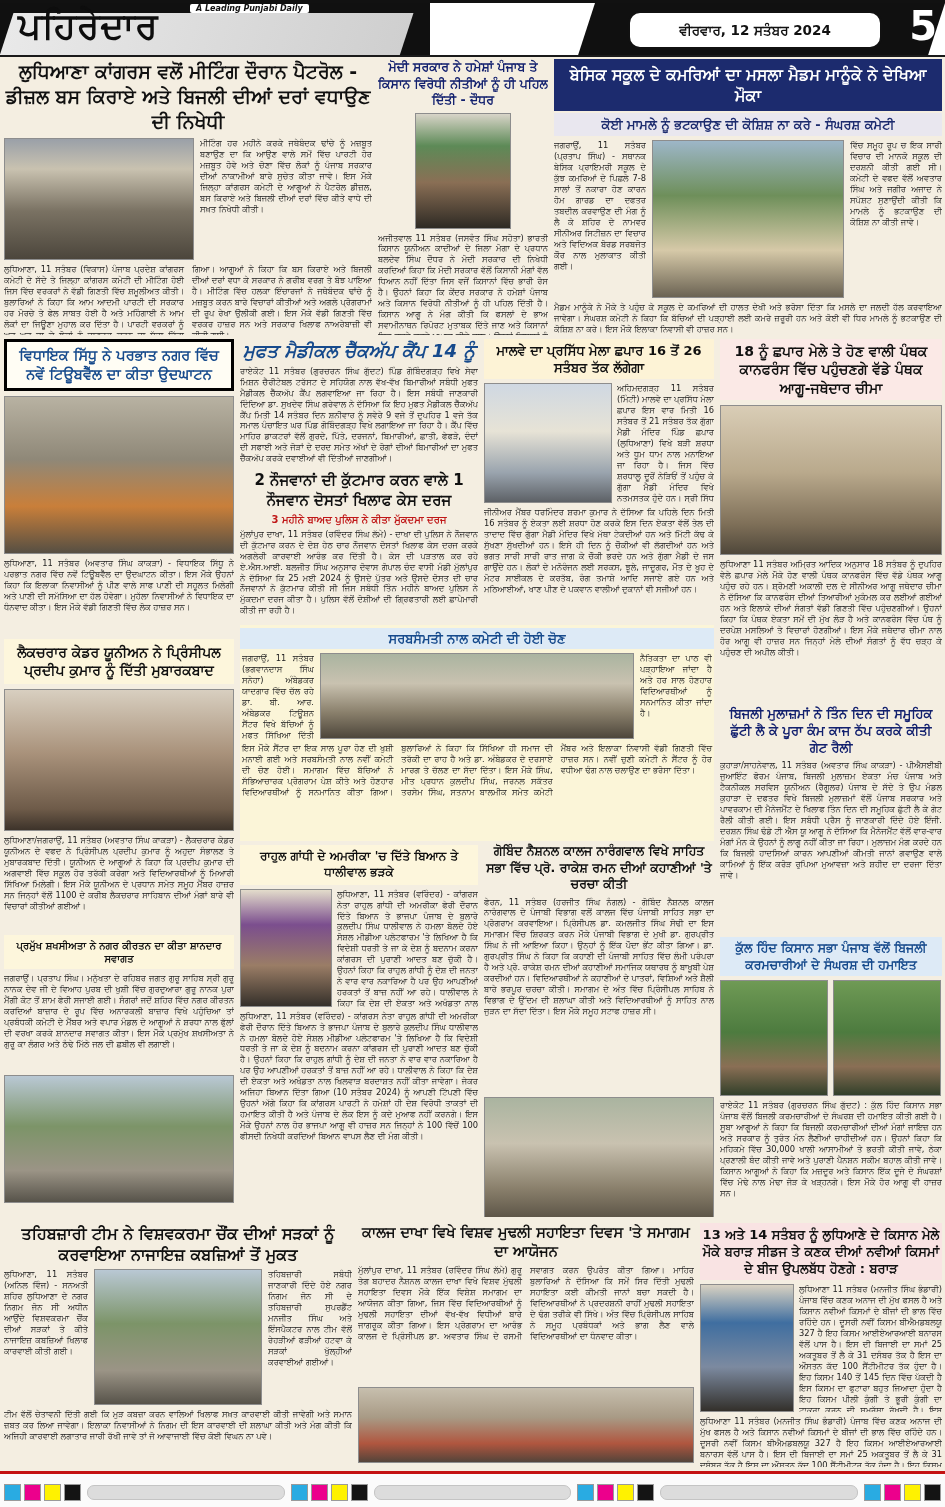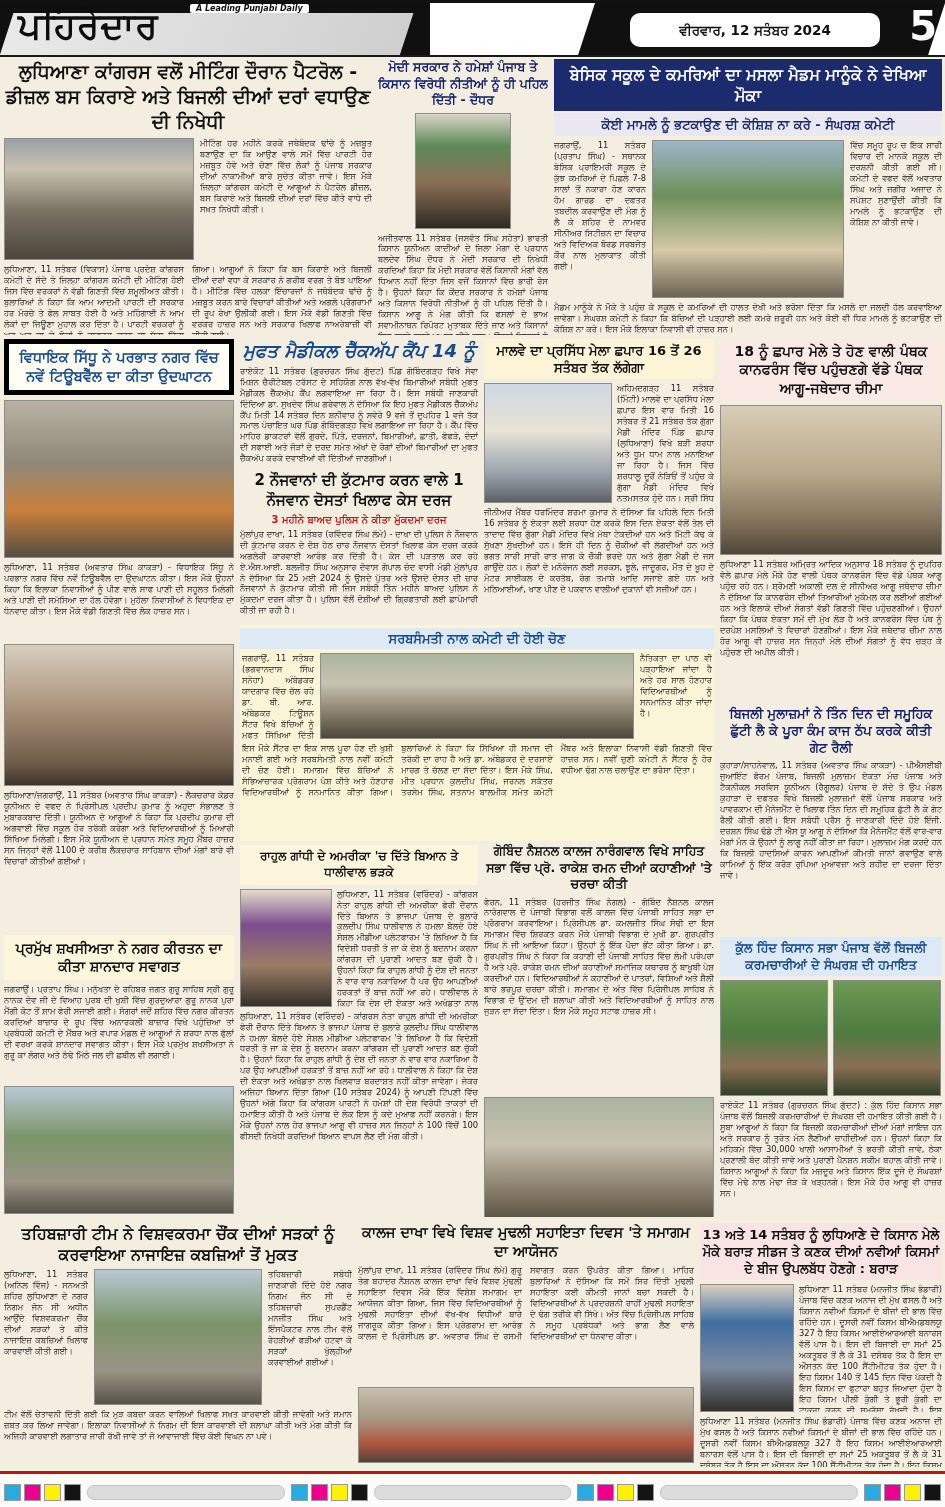--- a/index.html
+++ b/index.html
@@ -84,21 +84,21 @@
     <div class="hl" style="font-size:13px;background:#e9e7ef;color:#1c2b6e;padding:3px 6px;margin-top:2px;">ਕੋਈ ਮਾਮਲੇ ਨੂੰ ਭਟਕਾਉਣ ਦੀ ਕੋਸ਼ਿਸ਼ ਨਾ ਕਰੇ - ਸੰਘਰਸ਼ ਕਮੇਟੀ</div>
     <div style="display:flex;gap:6px;margin-top:4px;">
       <div class="body-text" style="width:92px;flex:none;height:158px;overflow:hidden;">ਜਗਰਾਉਂ, 11 ਸਤੰਬਰ (ਪ੍ਰਤਾਪ ਸਿੰਘ) - ਸਥਾਨਕ ਬੇਸਿਕ ਪ੍ਰਾਇਮਰੀ ਸਕੂਲ ਦੇ ਕੁੱਝ ਕਮਰਿਆਂ ਦੇ ਪਿਛਲੇ 7-8 ਸਾਲਾਂ ਤੋਂ ਨਕਾਰਾ ਹੋਣ ਕਾਰਨ ਹੋਮ ਗਾਰਡ ਦਾ ਦਫਤਰ ਤਬਦੀਲ ਕਰਵਾਉਣ ਦੀ ਮੰਗ ਨੂੰ ਲੈ ਕੇ ਸ਼ਹਿਰ ਦੇ ਨਾਮਵਰ ਸੀਨੀਅਰ ਸਿਟੀਜ਼ਨ ਦਾ ਵਿਚਾਰ ਅਤੇ ਵਿਦਿਅਕ ਬੋਰਡ ਸਰਬਜੋਤ ਕੌਰ ਨਾਲ ਮੁਲਾਕਾਤ ਕੀਤੀ ਗਈ।</div>
       <div class="ph ph-school" style="flex:1;height:158px;"></div>
       <div class="body-text" style="width:92px;flex:none;height:158px;overflow:hidden;">ਵਿੱਚ ਸਮੂਹ ਰੂਪ ਚ ਇਕ ਸਾਰੀ ਵਿਚਾਰ ਦੀ ਮਾਨਕੋ ਸਕੂਲ ਦੀ ਦਰਸ਼ਨੀ ਕੀਤੀ ਗਈ ਸੀ। ਕਮੇਟੀ ਦੇ ਵਫਦ ਵੱਲੋਂ ਅਵਤਾਰ ਸਿੰਘ ਅਤੇ ਜਗੀਰ ਅਜਾਦ ਨੇ ਸਪੱਸ਼ਟ ਸੁਣਾਉਂਦੀ ਕੀਤੀ ਕਿ ਮਾਮਲੇ ਨੂੰ ਭਟਕਾਉਣ ਦੀ ਕੋਸ਼ਿਸ਼ ਨਾ ਕੀਤੀ ਜਾਵੇ।</div>
     </div>
     <div class="body-text" style="margin-top:4px;height:60px;">ਮੈਡਮ ਮਾਨੂੰਕੇ ਨੇ ਮੌਕੇ ਤੇ ਪਹੁੰਚ ਕੇ ਸਕੂਲ ਦੇ ਕਮਰਿਆਂ ਦੀ ਹਾਲਤ ਦੇਖੀ ਅਤੇ ਭਰੋਸਾ ਦਿੱਤਾ ਕਿ ਮਸਲੇ ਦਾ ਜਲਦੀ ਹੱਲ ਕਰਵਾਇਆ ਜਾਵੇਗਾ। ਸੰਘਰਸ਼ ਕਮੇਟੀ ਨੇ ਕਿਹਾ ਕਿ ਬੱਚਿਆਂ ਦੀ ਪੜ੍ਹਾਈ ਲਈ ਕਮਰੇ ਜ਼ਰੂਰੀ ਹਨ ਅਤੇ ਕੋਈ ਵੀ ਧਿਰ ਮਾਮਲੇ ਨੂੰ ਭਟਕਾਉਣ ਦੀ ਕੋਸ਼ਿਸ਼ ਨਾ ਕਰੇ। ਇਸ ਮੌਕੇ ਇਲਾਕਾ ਨਿਵਾਸੀ ਵੀ ਹਾਜ਼ਰ ਸਨ।</div>
   </div>
 
   <div class="art" style="left:4px;top:336px;width:230px;height:296px;">
-    <div class="hl" style="font-size:14.5px;color:#164a8c;border:5px solid #000000;background:#fffdf4;padding:4px;">ਵਿਧਾਇਕ ਸਿੱਧੂ ਨੇ ਪਰਭਾਤ ਨਗਰ ਵਿੱਚ ਨਵੇਂ ਟਿਊਬਵੈੱਲ ਦਾ ਕੀਤਾ ਉਦਘਾਟਨ</div>
+    <div class="hl" style="font-size:14.5px;color:#164a8c;border:3px solid #000000;background:#fffdf4;padding:4px;">ਵਿਧਾਇਕ ਸਿੱਧੂ ਨੇ ਪਰਭਾਤ ਨਗਰ ਵਿੱਚ ਨਵੇਂ ਟਿਊਬਵੈੱਲ ਦਾ ਕੀਤਾ ਉਦਘਾਟਨ</div>
     <div class="ph ph-crowd" style="width:100%;height:158px;margin-top:5px;"></div>
     <div class="body-text" style="margin-top:4px;height:78px;">ਲੁਧਿਆਣਾ, 11 ਸਤੰਬਰ (ਅਵਤਾਰ ਸਿੰਘ ਕਾਕੜਾ) - ਵਿਧਾਇਕ ਸਿੱਧੂ ਨੇ ਪਰਭਾਤ ਨਗਰ ਵਿੱਚ ਨਵੇਂ ਟਿਊਬਵੈੱਲ ਦਾ ਉਦਘਾਟਨ ਕੀਤਾ। ਇਸ ਮੌਕੇ ਉਹਨਾਂ ਕਿਹਾ ਕਿ ਇਲਾਕਾ ਨਿਵਾਸੀਆਂ ਨੂੰ ਪੀਣ ਵਾਲੇ ਸਾਫ ਪਾਣੀ ਦੀ ਸਹੂਲਤ ਮਿਲੇਗੀ ਅਤੇ ਪਾਣੀ ਦੀ ਸਮੱਸਿਆ ਦਾ ਹੱਲ ਹੋਵੇਗਾ। ਮੁਹੱਲਾ ਨਿਵਾਸੀਆਂ ਨੇ ਵਿਧਾਇਕ ਦਾ ਧੰਨਵਾਦ ਕੀਤਾ। ਇਸ ਮੌਕੇ ਵੱਡੀ ਗਿਣਤੀ ਵਿੱਚ ਲੋਕ ਹਾਜ਼ਰ ਸਨ।</div>
   </div>
 
   <div class="art" style="left:240px;top:336px;width:238px;height:128px;">
     <div class="hl" style="font-size:18px;font-style:italic;color:#164a8c;">ਮੁਫਤ ਮੈਡੀਕਲ ਚੈੱਕਅੱਪ ਕੈਂਪ 14 ਨੂੰ</div>
     <div class="body-text" style="margin-top:3px;height:100px;">ਰਾਏਕੋਟ 11 ਸਤੰਬਰ (ਗੁਰਚਰਨ ਸਿੰਘ ਗੁੱਦਟ) ਪਿੰਡ ਗੋਬਿੰਦਗੜ੍ਹ ਵਿਖੇ ਸੇਵਾ ਮਿਸ਼ਨ ਚੈਰੀਟੇਬਲ ਟਰੱਸਟ ਦੇ ਸਹਿਯੋਗ ਨਾਲ ਵੱਖ-ਵੱਖ ਬਿਮਾਰੀਆਂ ਸਬੰਧੀ ਮੁਫਤ ਮੈਡੀਕਲ ਚੈੱਕਅੱਪ ਕੈਂਪ ਲਗਵਾਇਆ ਜਾ ਰਿਹਾ ਹੈ। ਇਸ ਸਬੰਧੀ ਜਾਣਕਾਰੀ ਦਿੰਦਿਆ ਡਾ. ਸੁਖਦੇਵ ਸਿੰਘ ਗਰੇਵਾਲ ਨੇ ਦੱਸਿਆ ਕਿ ਇਹ ਮੁਫਤ ਮੈਡੀਕਲ ਚੈੱਕਅੱਪ ਕੈਂਪ ਮਿਤੀ 14 ਸਤੰਬਰ ਦਿਨ ਸ਼ਨੀਵਾਰ ਨੂੰ ਸਵੇਰੇ 9 ਵਜੇ ਤੋਂ ਦੁਪਹਿਰ 1 ਵਜੇ ਤੱਕ ਸਮਾਲ ਪੰਚਾਇਤ ਘਰ ਪਿੰਡ ਗੋਬਿੰਦਗੜ੍ਹ ਵਿਖੇ ਲਗਾਇਆ ਜਾ ਰਿਹਾ ਹੈ। ਕੈਂਪ ਵਿੱਚ ਮਾਹਿਰ ਡਾਕਟਰਾਂ ਵੱਲੋਂ ਗੁਰਦੇ, ਪਿੱਤੇ, ਦਰਜਨਾਂ, ਬਿਮਾਰੀਆਂ, ਛਾਤੀ, ਫੇਫੜੇ, ਦੰਦਾਂ ਦੀ ਸਫਾਈ ਅਤੇ ਜੋੜਾਂ ਦੇ ਦਰਦ ਸਮੇਤ ਅੱਖਾਂ ਦੇ ਰੋਗਾਂ ਦੀਆਂ ਬਿਮਾਰੀਆਂ ਦਾ ਮੁਫਤ ਚੈੱਕਅੱਪ ਕਰਕੇ ਦਵਾਈਆਂ ਵੀ ਦਿੱਤੀਆਂ ਜਾਣਗੀਆਂ।</div>
   </div>
 
   <div class="art" style="left:240px;top:468px;width:238px;height:152px;">
@@ -126,26 +126,27 @@
     <div class="hl" style="font-size:13px;color:#164a8c;background:#ddeaf6;margin-top:3px;padding:2px;">ਸਰਬਸੰਮਤੀ ਨਾਲ ਕਮੇਟੀ ਦੀ ਹੋਈ ਚੋਣ</div>
     <div style="display:flex;gap:6px;margin-top:4px;padding:0 2px;">
       <div class="body-text" style="width:72px;flex:none;height:86px;overflow:hidden;">ਜਗਰਾਉਂ, 11 ਸਤੰਬਰ (ਭਗਵਾਨਦਾਸ ਸਿੰਘ ਸਨੇਹਾ) ਅੰਬੇਡਕਰ ਯਾਦਗਾਰ ਵਿੱਚ ਚੱਲ ਰਹੇ ਡਾ. ਬੀ. ਆਰ. ਅੰਬੇਡਕਰ ਟਿਊਸ਼ਨ ਸੈਂਟਰ ਵਿਖੇ ਬੱਚਿਆਂ ਨੂੰ ਮੁਫਤ ਸਿੱਖਿਆ ਦਿੱਤੀ ਜਾ ਰਹੀ ਹੈ।</div>
       <div class="ph ph-group" style="flex:1;height:86px;"></div>
       <div class="body-text" style="width:72px;flex:none;height:86px;overflow:hidden;">ਨੈਤਿਕਤਾ ਦਾ ਪਾਠ ਵੀ ਪੜ੍ਹਾਇਆ ਜਾਂਦਾ ਹੈ ਅਤੇ ਹਰ ਸਾਲ ਹੋਣਹਾਰ ਵਿਦਿਆਰਥੀਆਂ ਨੂੰ ਸਨਮਾਨਿਤ ਕੀਤਾ ਜਾਂਦਾ ਹੈ।</div>
     </div>
     <div class="body-text cols-3" style="margin:4px 2px 0 2px;height:74px;">ਇਸ ਮੌਕੇ ਸੈਂਟਰ ਦਾ ਇਕ ਸਾਲ ਪੂਰਾ ਹੋਣ ਦੀ ਖੁਸ਼ੀ ਮਨਾਈ ਗਈ ਅਤੇ ਸਰਬਸੰਮਤੀ ਨਾਲ ਨਵੀਂ ਕਮੇਟੀ ਦੀ ਚੋਣ ਹੋਈ। ਸਮਾਗਮ ਵਿੱਚ ਬੱਚਿਆਂ ਨੇ ਸੱਭਿਆਚਾਰਕ ਪ੍ਰੋਗਰਾਮ ਪੇਸ਼ ਕੀਤੇ ਅਤੇ ਹੋਣਹਾਰ ਵਿਦਿਆਰਥੀਆਂ ਨੂੰ ਸਨਮਾਨਿਤ ਕੀਤਾ ਗਿਆ। ਬੁਲਾਰਿਆਂ ਨੇ ਕਿਹਾ ਕਿ ਸਿੱਖਿਆ ਹੀ ਸਮਾਜ ਦੀ ਤਰੱਕੀ ਦਾ ਰਾਹ ਹੈ ਅਤੇ ਡਾ. ਅੰਬੇਡਕਰ ਦੇ ਦਰਸਾਏ ਮਾਰਗ ਤੇ ਚੱਲਣ ਦਾ ਸੱਦਾ ਦਿੱਤਾ। ਇਸ ਮੌਕੇ ਸਿੰਘ, ਮੀਤ ਪ੍ਰਧਾਨ ਕੁਲਦੀਪ ਸਿੰਘ, ਜਰਨਲ ਸਕੱਤਰ ਤਰਸੇਮ ਸਿੰਘ, ਸਤਨਾਮ ਬਾਲਮੀਕ ਸਮੇਤ ਕਮੇਟੀ ਮੈਂਬਰ ਅਤੇ ਇਲਾਕਾ ਨਿਵਾਸੀ ਵੱਡੀ ਗਿਣਤੀ ਵਿੱਚ ਹਾਜ਼ਰ ਸਨ। ਨਵੀਂ ਚੁਣੀ ਕਮੇਟੀ ਨੇ ਸੈਂਟਰ ਨੂੰ ਹੋਰ ਵਧੀਆ ਢੰਗ ਨਾਲ ਚਲਾਉਣ ਦਾ ਭਰੋਸਾ ਦਿੱਤਾ।</div>
   </div>
 
   <div class="art" style="left:4px;top:636px;width:230px;height:292px;">
+    <div class="hl" style="font-size:14px;background:#fdf6dc;padding:4px 2px;">ਲੈਕਚਰਾਰ ਕੇਡਰ ਯੂਨੀਅਨ ਨੇ ਪ੍ਰਿੰਸੀਪਲ ਪ੍ਰਦੀਪ ਕੁਮਾਰ ਨੂੰ ਦਿੱਤੀ ਮੁਬਾਰਕਬਾਦ</div>
     <div class="ph ph-office" style="width:100%;height:142px;margin-top:5px;"></div>
     <div class="body-text" style="margin-top:4px;height:96px;">ਲੁਧਿਆਣਾ/ਜਗਰਾਉਂ, 11 ਸਤੰਬਰ (ਅਵਤਾਰ ਸਿੰਘ ਕਾਕੜਾ) - ਲੈਕਚਰਾਰ ਕੇਡਰ ਯੂਨੀਅਨ ਦੇ ਵਫਦ ਨੇ ਪ੍ਰਿੰਸੀਪਲ ਪ੍ਰਦੀਪ ਕੁਮਾਰ ਨੂੰ ਅਹੁਦਾ ਸੰਭਾਲਣ ਤੇ ਮੁਬਾਰਕਬਾਦ ਦਿੱਤੀ। ਯੂਨੀਅਨ ਦੇ ਆਗੂਆਂ ਨੇ ਕਿਹਾ ਕਿ ਪ੍ਰਦੀਪ ਕੁਮਾਰ ਦੀ ਅਗਵਾਈ ਵਿੱਚ ਸਕੂਲ ਹੋਰ ਤਰੱਕੀ ਕਰੇਗਾ ਅਤੇ ਵਿਦਿਆਰਥੀਆਂ ਨੂੰ ਮਿਆਰੀ ਸਿੱਖਿਆ ਮਿਲੇਗੀ। ਇਸ ਮੌਕੇ ਯੂਨੀਅਨ ਦੇ ਪ੍ਰਧਾਨ ਸਮੇਤ ਸਮੂਹ ਮੈਂਬਰ ਹਾਜ਼ਰ ਸਨ ਜਿਨ੍ਹਾਂ ਵੱਲੋਂ 1100 ਦੇ ਕਰੀਬ ਲੈਕਚਰਾਰ ਸਾਹਿਬਾਨ ਦੀਆਂ ਮੰਗਾਂ ਬਾਰੇ ਵੀ ਵਿਚਾਰਾਂ ਕੀਤੀਆਂ ਗਈਆਂ।</div>
   </div>
 
   <div class="art" style="left:4px;top:932px;width:230px;height:282px;">
-    <div class="hl" style="font-size:14px;background:#fdf6dc;padding:4px 2px;">ਪ੍ਰਮੁੱਖ ਸ਼ਖਸੀਅਤਾ ਨੇ ਨਗਰ ਕੀਰਤਨ ਦਾ ਕੀਤਾ ਸ਼ਾਨਦਾਰ ਸਵਾਗਤ</div>
+    <div class="hl" style="font-size:10px;background:#fdf6dc;padding:4px 2px;">ਪ੍ਰਮੁੱਖ ਸ਼ਖਸੀਅਤਾ ਨੇ ਨਗਰ ਕੀਰਤਨ ਦਾ ਕੀਤਾ ਸ਼ਾਨਦਾਰ ਸਵਾਗਤ</div>
     <div class="body-text" style="margin-top:4px;height:98px;">ਜਗਰਾਉਂ। ਪ੍ਰਤਾਪ ਸਿੰਘ। ਮਨੁੱਖਤਾ ਦੇ ਰਹਿਬਰ ਜਗਤ ਗੁਰੂ ਸਾਹਿਬ ਸ੍ਰੀ ਗੁਰੂ ਨਾਨਕ ਦੇਵ ਜੀ ਦੇ ਵਿਆਹ ਪੁਰਬ ਦੀ ਖੁਸ਼ੀ ਵਿੱਚ ਗੁਰਦੁਆਰਾ ਗੁਰੂ ਨਾਨਕ ਪੁਰਾ ਮੈਂਗੀ ਕੋਟ ਤੋਂ ਸ਼ਾਮ ਫੇਰੀ ਸਜਾਈ ਗਈ। ਸੰਗਰਾਂ ਜਦੋਂ ਸ਼ਹਿਰ ਵਿੱਚ ਨਗਰ ਕੀਰਤਨ ਕਰਦਿਆਂ ਬਾਜ਼ਾਰ ਦੇ ਰੂਪ ਵਿੱਚ ਅਨਾਰਕਲੀ ਬਾਜ਼ਾਰ ਵਿਖੇ ਪਹੁੰਚਿਆ ਤਾਂ ਪ੍ਰਬੰਧਕੀ ਕਮੇਟੀ ਦੇ ਮੈਂਬਰ ਅਤੇ ਵਪਾਰ ਮੰਡਲ ਦੇ ਆਗੂਆਂ ਨੇ ਸ਼ਰਧਾ ਨਾਲ ਫੁੱਲਾਂ ਦੀ ਵਰਖਾ ਕਰਕੇ ਸ਼ਾਨਦਾਰ ਸਵਾਗਤ ਕੀਤਾ। ਇਸ ਮੌਕੇ ਪ੍ਰਮੁੱਖ ਸ਼ਖਸੀਅਤਾ ਨੇ ਗੁਰੂ ਕਾ ਲੰਗਰ ਅਤੇ ਠੰਢੇ ਮਿੱਠੇ ਜਲ ਦੀ ਛਬੀਲ ਵੀ ਲਗਾਈ।</div>
     <div class="ph ph-street" style="width:100%;height:128px;margin-top:4px;"></div>
   </div>
 
   <div class="art" style="left:240px;top:842px;width:238px;height:372px;">
     <div class="hl" style="font-size:12px;background:#fdf6dc;padding:4px 1px;">ਰਾਹੁਲ ਗਾਂਧੀ ਦੇ ਅਮਰੀਕਾ 'ਚ ਦਿੱਤੇ ਬਿਆਨ ਤੇ ਧਾਲੀਵਾਲ ਭੜਕੇ</div>
     <div style="display:flex;gap:5px;margin-top:4px;">
       <div class="ph ph-portrait-purple" style="width:92px;height:118px;flex:none;"></div>
       <div class="body-text" style="height:118px;overflow:hidden;">ਲੁਧਿਆਣਾ, 11 ਸਤੰਬਰ (ਵਰਿੰਦਰ) - ਕਾਂਗਰਸ ਨੇਤਾ ਰਾਹੁਲ ਗਾਂਧੀ ਦੀ ਅਮਰੀਕਾ ਫੇਰੀ ਦੌਰਾਨ ਦਿੱਤੇ ਬਿਆਨ ਤੇ ਭਾਜਪਾ ਪੰਜਾਬ ਦੇ ਬੁਲਾਰੇ ਕੁਲਦੀਪ ਸਿੰਘ ਧਾਲੀਵਾਲ ਨੇ ਹਮਲਾ ਬੋਲਦੇ ਹੋਏ ਸੋਸ਼ਲ ਮੀਡੀਆ ਪਲੇਟਫਾਰਮ 'ਤੇ ਲਿਖਿਆ ਹੈ ਕਿ ਵਿਦੇਸ਼ੀ ਧਰਤੀ ਤੇ ਜਾ ਕੇ ਦੇਸ਼ ਨੂੰ ਬਦਨਾਮ ਕਰਨਾ ਕਾਂਗਰਸ ਦੀ ਪੁਰਾਣੀ ਆਦਤ ਬਣ ਚੁੱਕੀ ਹੈ। ਉਹਨਾਂ ਕਿਹਾ ਕਿ ਰਾਹੁਲ ਗਾਂਧੀ ਨੂੰ ਦੇਸ਼ ਦੀ ਜਨਤਾ ਨੇ ਵਾਰ ਵਾਰ ਨਕਾਰਿਆ ਹੈ ਪਰ ਉਹ ਆਪਣੀਆਂ ਹਰਕਤਾਂ ਤੋਂ ਬਾਜ਼ ਨਹੀਂ ਆ ਰਹੇ। ਧਾਲੀਵਾਲ ਨੇ ਕਿਹਾ ਕਿ ਦੇਸ਼ ਦੀ ਏਕਤਾ ਅਤੇ ਅਖੰਡਤਾ ਨਾਲ ਖਿਲਵਾੜ ਬਰਦਾਸ਼ਤ ਨਹੀਂ ਕੀਤਾ ਜਾਵੇਗਾ। ਜੇਕਰ ਅਜਿਹਾ ਬਿਆਨ ਦਿੱਤਾ ਗਿਆ (10 ਸਤੰਬਰ 2024) ਨੂੰ ਆਪਣੀ ਟਿੱਪਣੀ ਵਿੱਚ ਉਹਨਾਂ ਅੱਗੇ ਕਿਹਾ ਕਿ ਕਾਂਗਰਸ ਪਾਰਟੀ ਨੇ ਹਮੇਸ਼ਾਂ ਹੀ ਦੇਸ਼ ਵਿਰੋਧੀ ਤਾਕਤਾਂ ਦੀ ਹਮਾਇਤ ਕੀਤੀ ਹੈ ਅਤੇ ਪੰਜਾਬ ਦੇ ਲੋਕ ਇਸ ਨੂੰ ਕਦੇ ਮੁਆਫ ਨਹੀਂ ਕਰਨਗੇ। ਇਸ ਮੌਕੇ ਉਹਨਾਂ ਨਾਲ ਹੋਰ ਭਾਜਪਾ ਆਗੂ ਵੀ ਹਾਜ਼ਰ ਸਨ ਜਿਨ੍ਹਾਂ ਨੇ 100 ਵਿੱਚੋਂ 100 ਫੀਸਦੀ ਨਿਖੇਧੀ ਕਰਦਿਆਂ ਬਿਆਨ ਵਾਪਸ ਲੈਣ ਦੀ ਮੰਗ ਕੀਤੀ।</div>
     </div>

